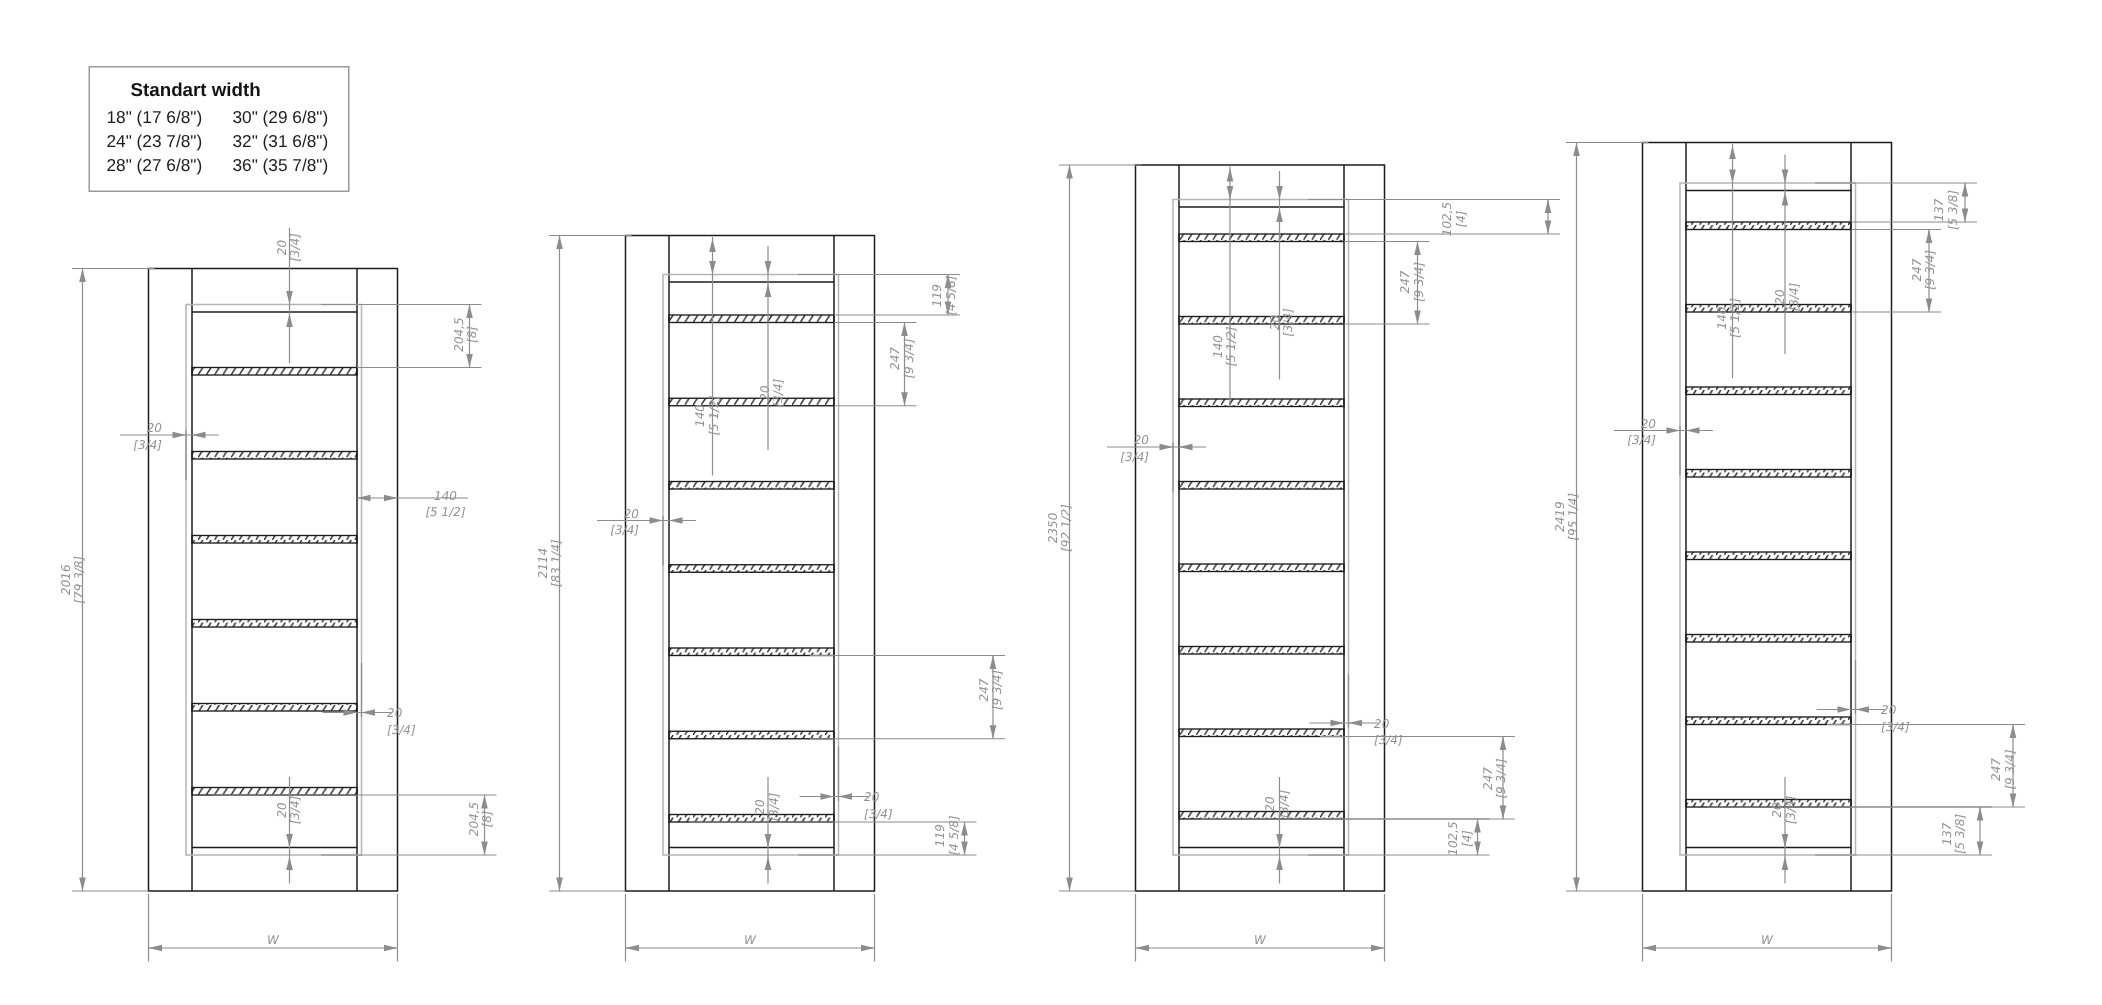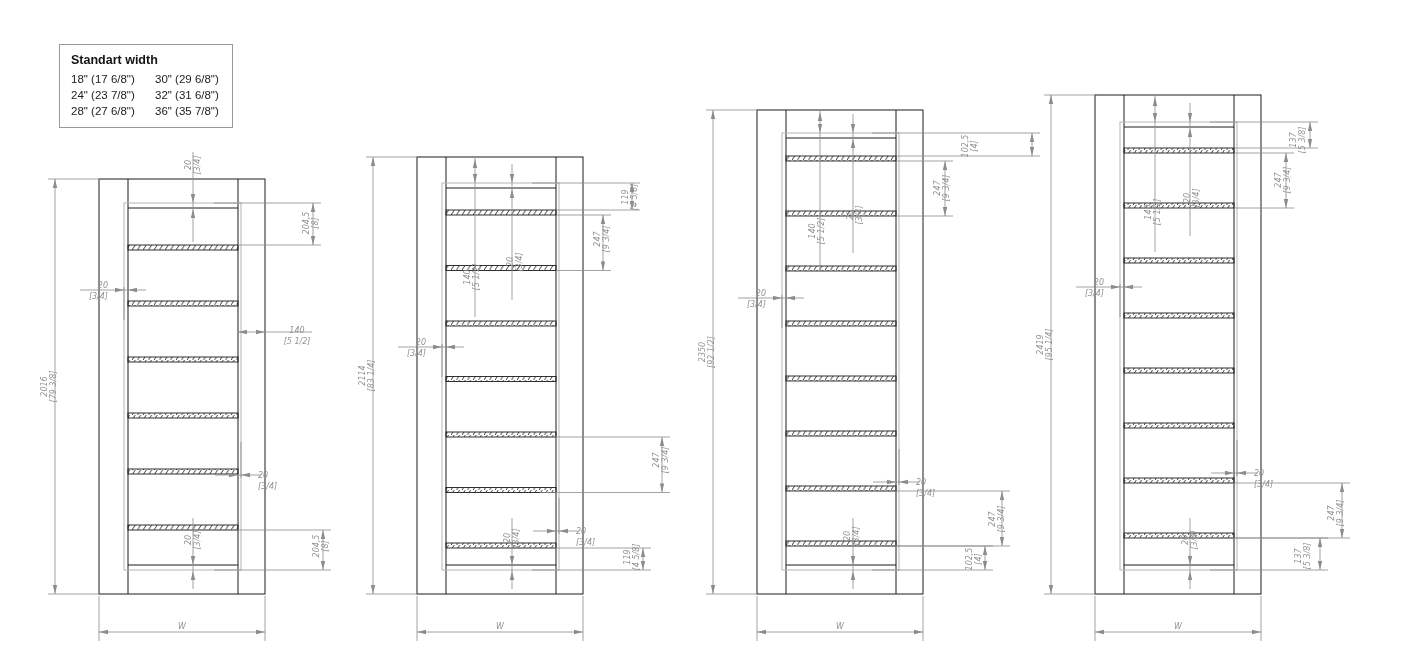--- a/index.html
+++ b/index.html
@@ -1,20 +1,20 @@
 <!DOCTYPE html>
 <html><head>
 <meta charset="utf-8">
 <style>
   html,body{margin:0;padding:0;background:#ffffff;}
   body{width:1401px;height:670px;position:relative;overflow:hidden;
        font-family:"Liberation Sans",sans-serif;}
   .legend{position:absolute;left:59px;top:44px;width:152px;background:#fff;
           border:1px solid #9a9a9a;padding:8px 9px 10px 11px;}
-  .legend-title{font-size:12.5px;font-weight:700;color:#141414;margin:0 0 6px 0;}
+  .legend-title{font-size:12.5px;font-weight:700;color:#141414;margin:0 0 6px 16px;}
   .legend-row{display:flex;font-size:11.5px;color:#1c1c1c;margin-top:4px;white-space:nowrap;}
   .legend-row .c1{width:84px;flex:none;}
   .legend-row .c2{flex:none;}
   svg#sheet{position:absolute;left:0;top:0;}
   .fr{stroke:#1c1c1c;stroke-width:1;fill:none;}
   .leaf{stroke:#b5b5b5;stroke-width:1;fill:none;}
   .dl{stroke:#8c8c8c;stroke-width:0.8;fill:none;}
   .ah{fill:#8c8c8c;stroke:none;}
   .dt{font-family:"DejaVu Sans",sans-serif;font-style:italic;font-size:8px;fill:#929292;}
   .sh{fill:url(#hatch);stroke:#1c1c1c;stroke-width:0.9;}

